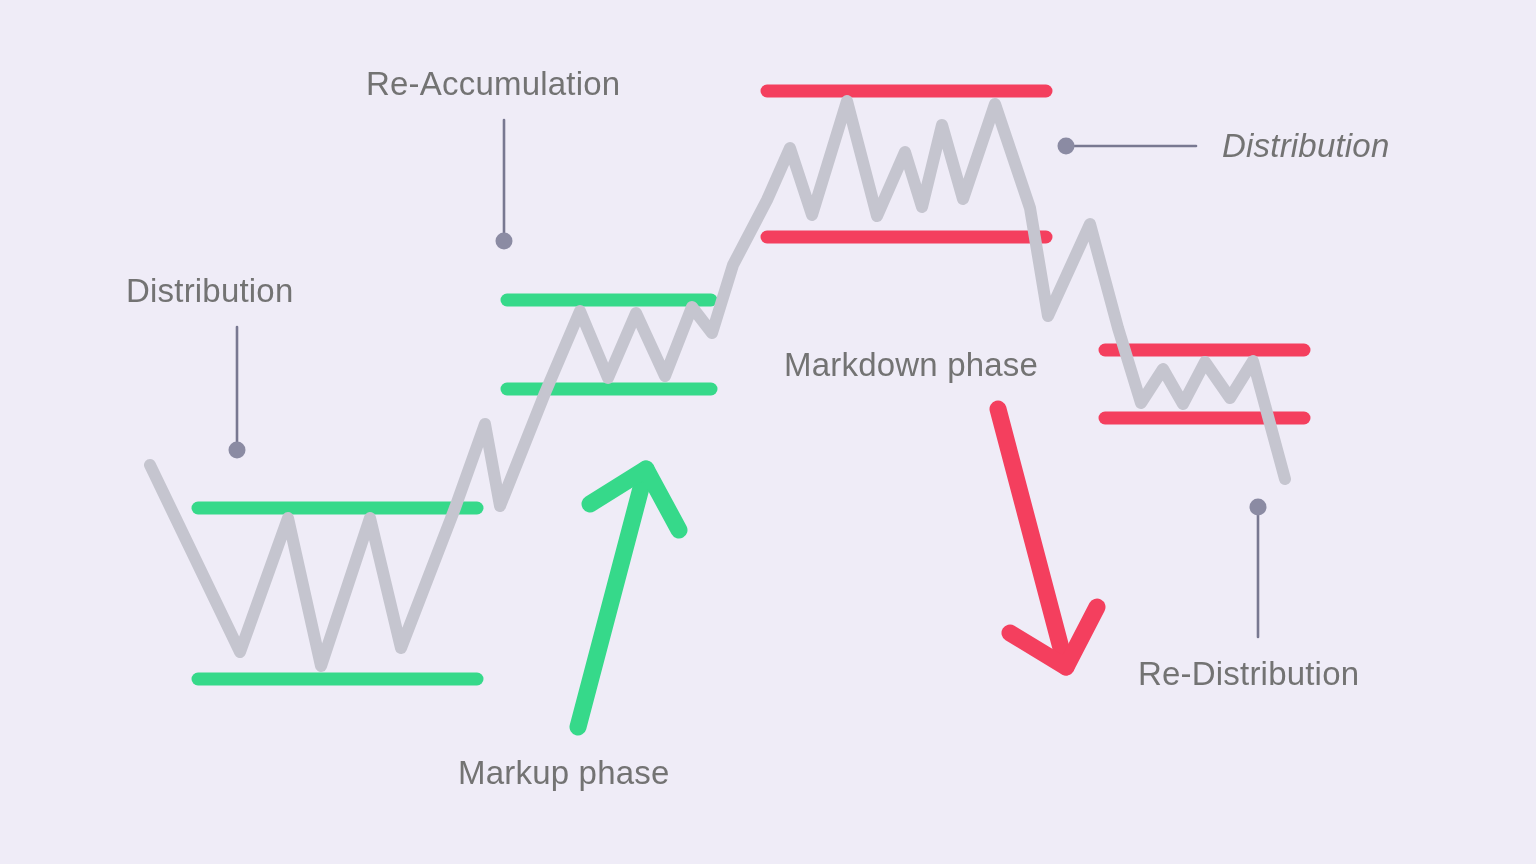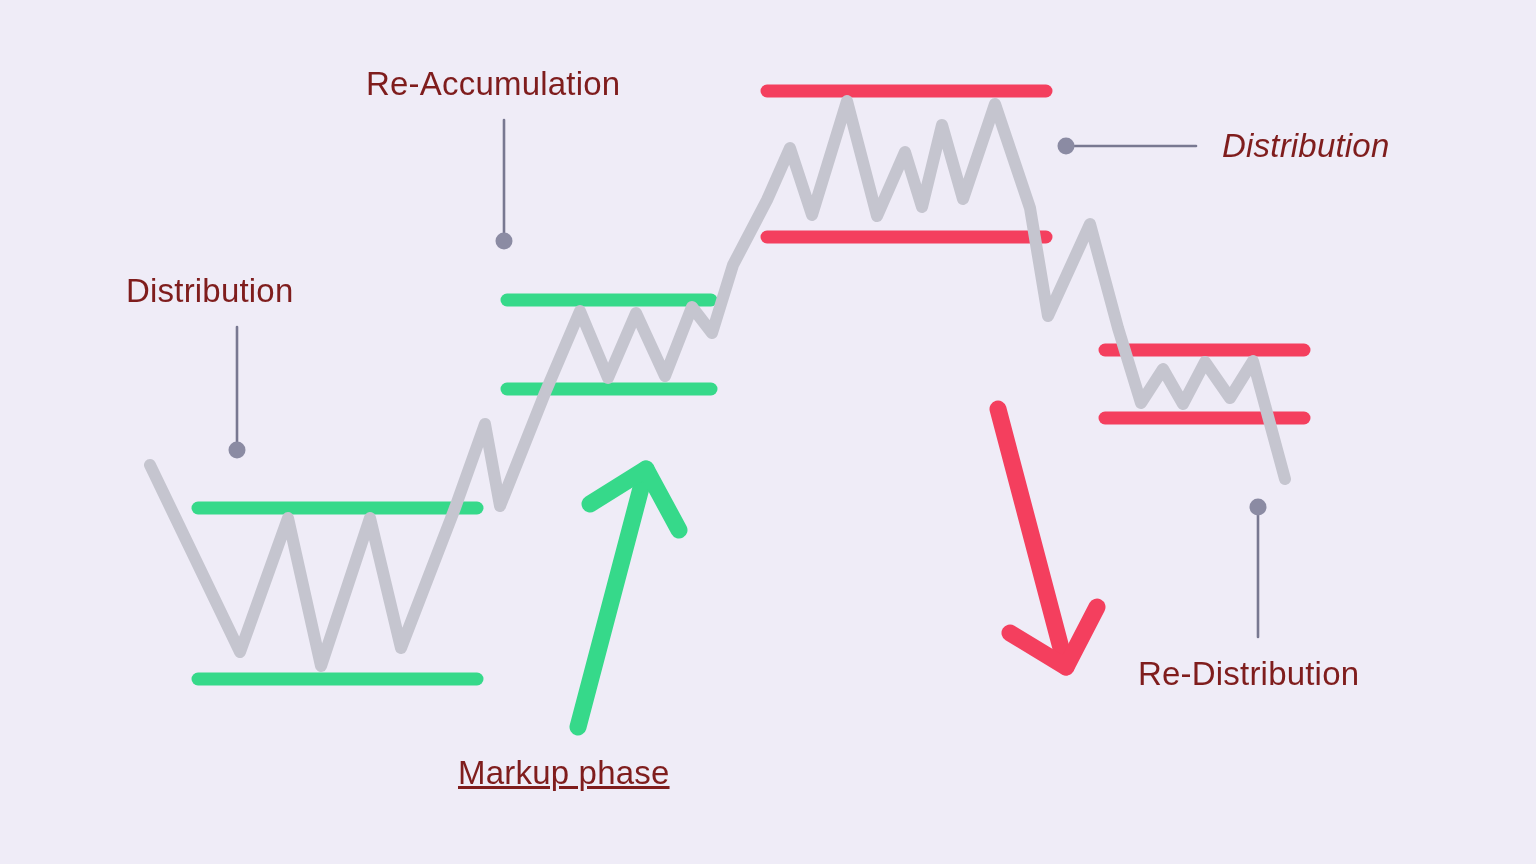--- a/index.html
+++ b/index.html
@@ -21,33 +21,33 @@
   #stage svg.layer {
     position: absolute;
     left: 0;
     top: 0;
     width: 1536px;
     height: 864px;
     display: block;
   }
   .label {
     position: absolute;
-    color: #7f1d1d;
+    color: #737373;
     font-family: "Liberation Sans", sans-serif;
     font-size: 33px;
     font-weight: 400;
     letter-spacing: 0.2px;
     white-space: nowrap;
     line-height: 1;
   }
   .lbl-accumulation     { left: 126px; top: 274px; }
   .lbl-reaccumulation   { left: 366px; top: 67px; }
   .lbl-distribution     { left: 1222px; top: 129px; font-style: italic; }
   .lbl-markdown         { left: 784px; top: 348px; }
-  .lbl-markup           { left: 458px; top: 756px; text-decoration: underline; }
+  .lbl-markup           { left: 458px; top: 756px; }
   .lbl-redistribution   { left: 1138px; top: 657px; text-align: center; }
 </style>
 </head>
 <body>
 
 <div id="stage">
 
   <svg class="layer" viewBox="0 0 1536 864">
     <g id="zone-lines">
         <line x1="198" y1="508" x2="477" y2="508" stroke="#36d98a" stroke-width="13" stroke-linecap="round"></line>
@@ -76,16 +76,17 @@
         <line x1="1069" y1="146" x2="1196" y2="146" stroke="#787891" stroke-width="2.6" stroke-linecap="round"></line>
         <circle cx="1066" cy="146" r="8.5" fill="#8b8ba3"></circle>
         <line x1="1258" y1="510" x2="1258" y2="637" stroke="#787891" stroke-width="2.6" stroke-linecap="round"></line>
         <circle cx="1258" cy="507" r="8.5" fill="#8b8ba3"></circle>
       </g>
   </svg>
 
   <div class="label lbl-accumulation">Distribution</div>
   <div class="label lbl-reaccumulation">Re-Accumulation</div>
   <div class="label lbl-distribution">Distribution</div>
+  <div class="label lbl-markdown">Markdown phase</div>
   <div class="label lbl-markup">Markup phase</div>
   <div class="label lbl-redistribution">Re-Distribution</div>
 
 </div>
 
 </body></html>

